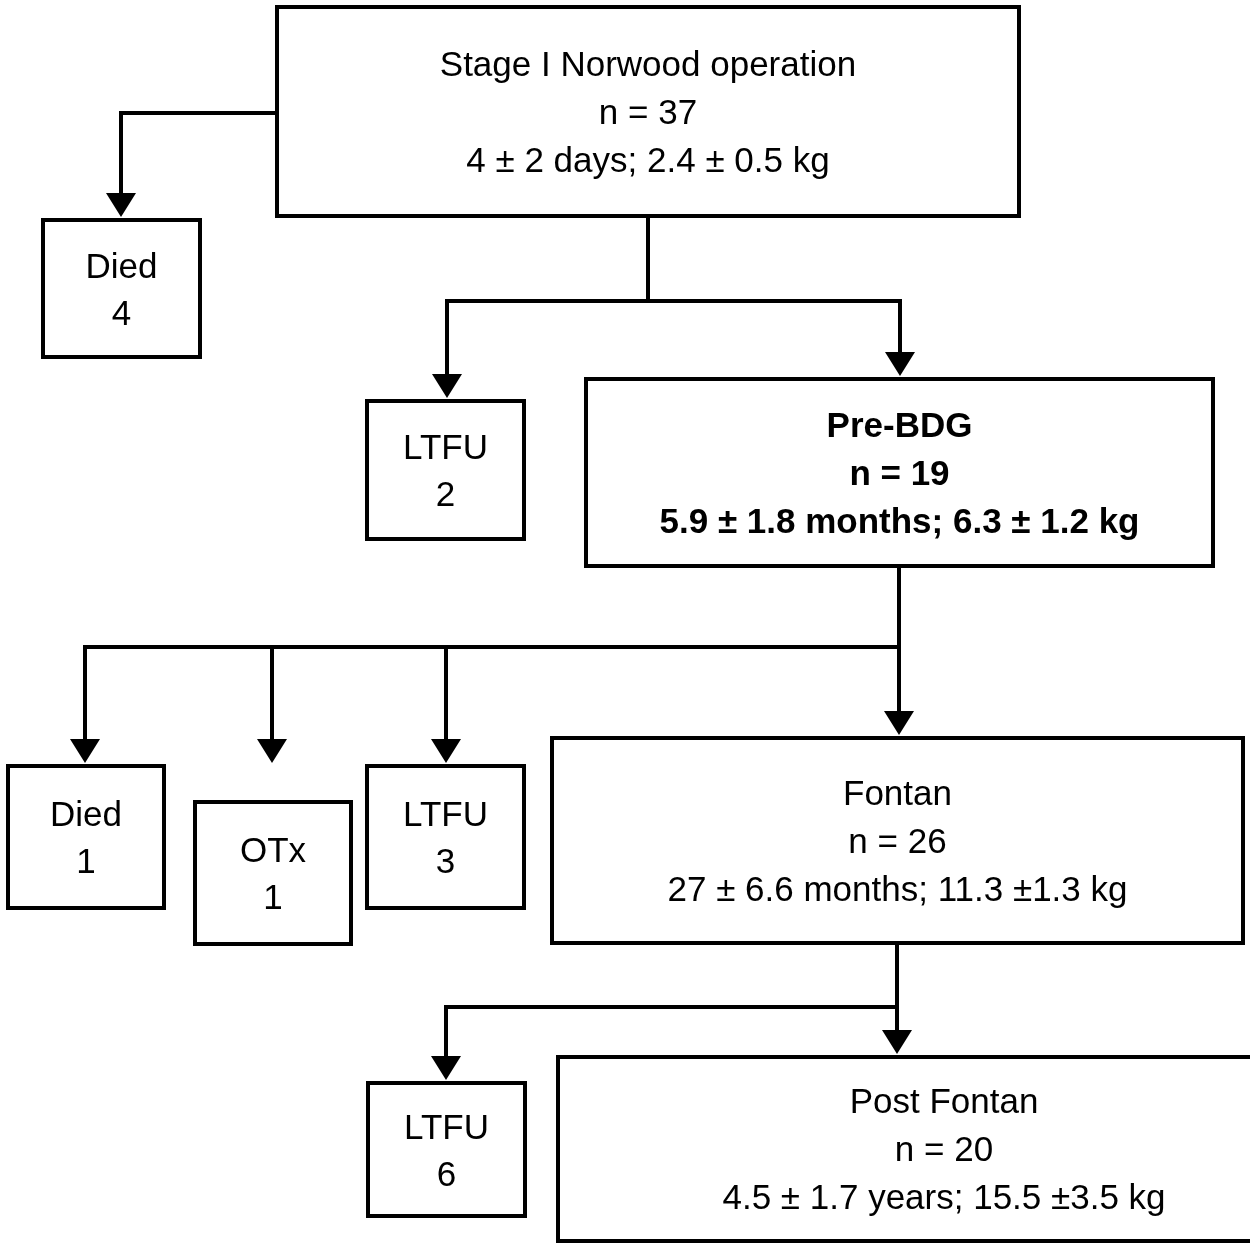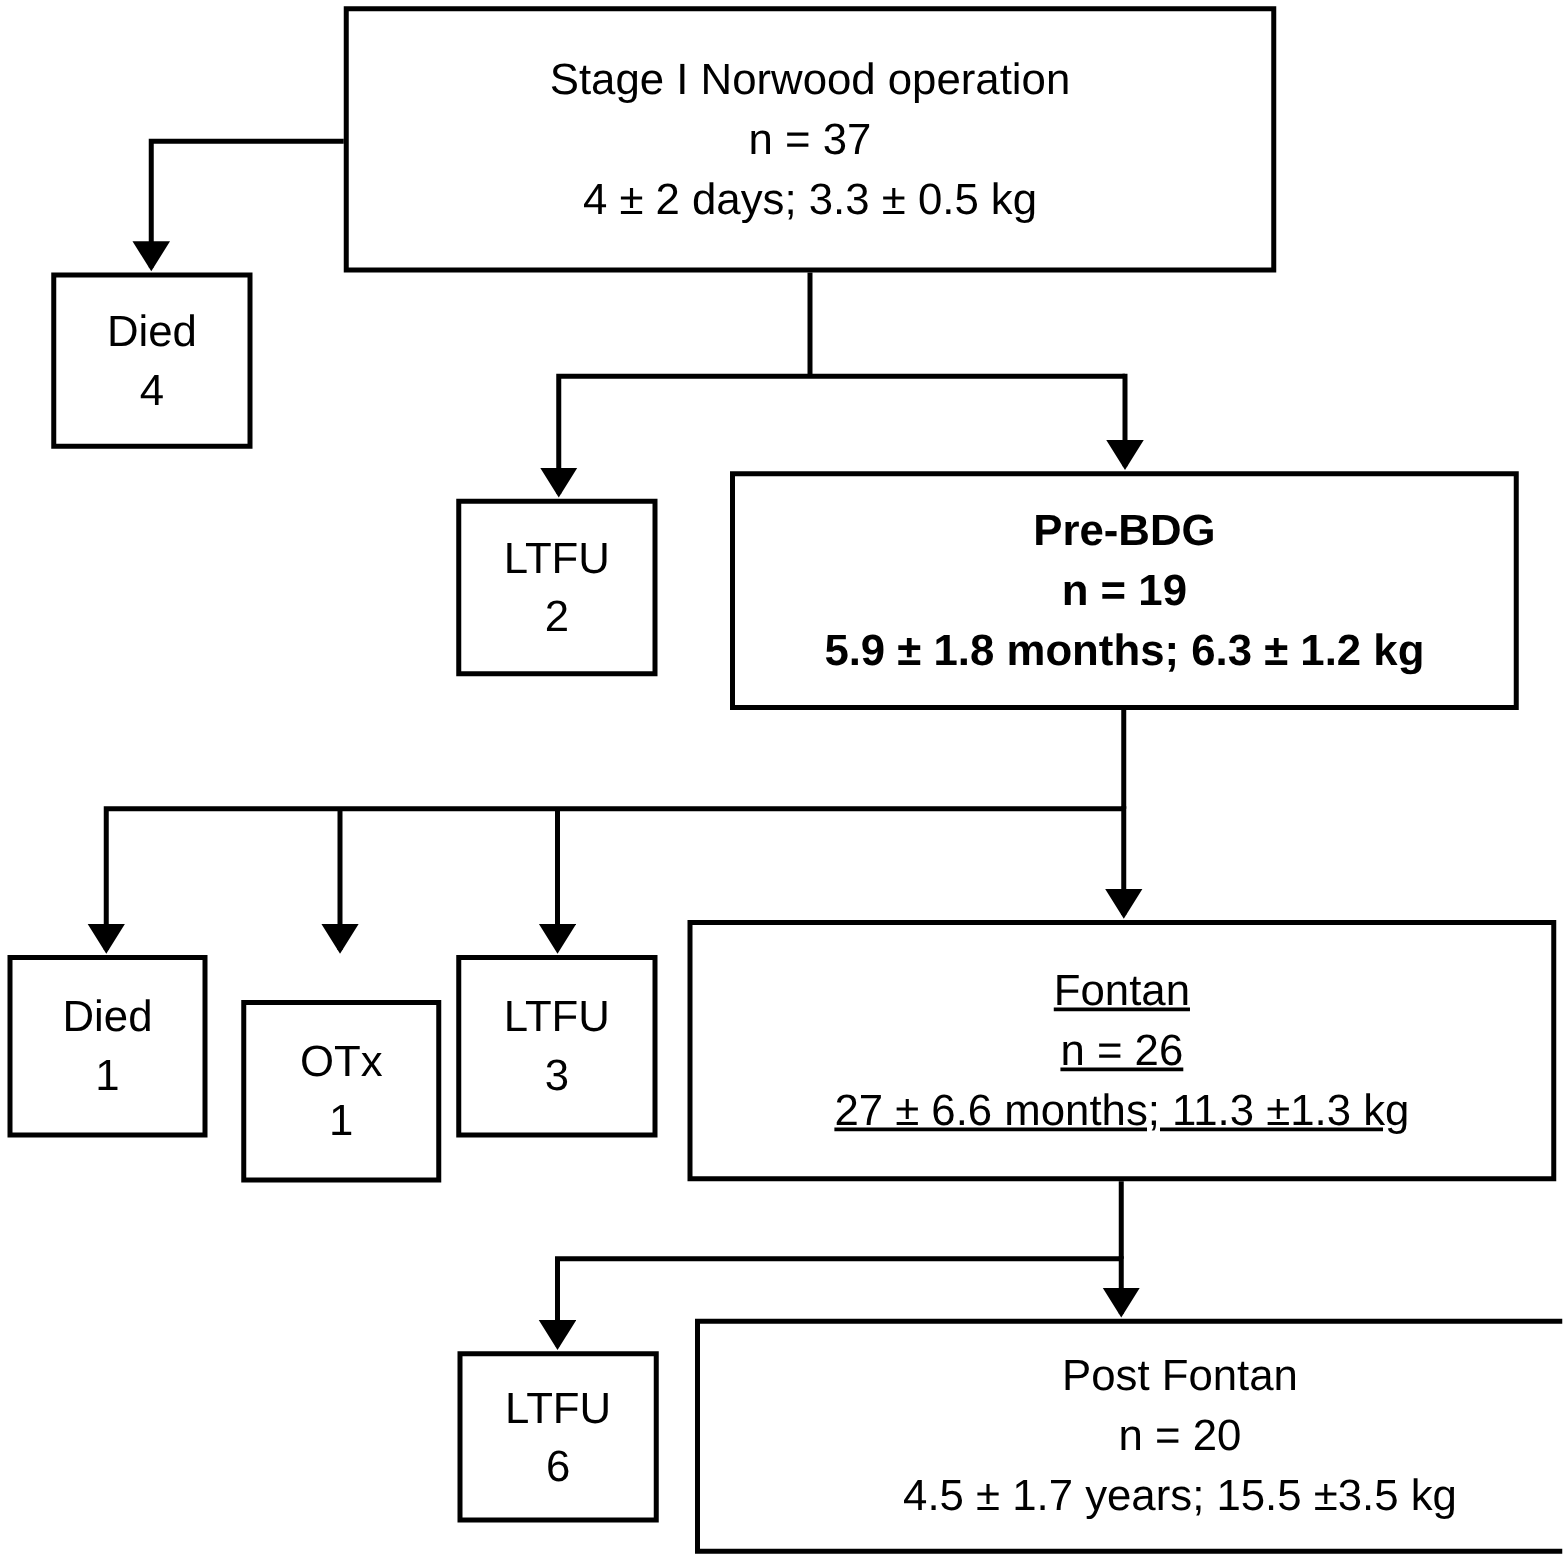--- a/index.html
+++ b/index.html
@@ -41,21 +41,21 @@
     line-height: 47px;
   }
   
   #node-stage1      { left: 275px; top: 5px;    width: 746px; height: 213px; }
   #node-died4       { left: 41px;  top: 218px;  width: 161px; height: 141px; }
   #node-ltfu2       { left: 365px; top: 399px;  width: 161px; height: 142px; }
   #node-prebdg      { left: 584px; top: 377px;  width: 631px; height: 191px; font-weight: bold; }
   #node-died1       { left: 6px;   top: 764px;  width: 160px; height: 146px; }
   #node-otx1        { left: 193px; top: 764px;  width: 160px; height: 146px; margin-top: 36px; }
   #node-ltfu3       { left: 365px; top: 764px;  width: 161px; height: 146px; }
-  #node-fontan      { left: 550px; top: 736px;  width: 695px; height: 209px; text-decoration: underline; }
+  #node-fontan      { left: 550px; top: 736px;  width: 695px; height: 209px; }
   #node-ltfu6       { left: 366px; top: 1081px; width: 161px; height: 137px; }
   #node-postfontan  { left: 556px; top: 1055px; width: 776px; height: 188px; }
 </style>
 </head>
 <body>
 
 <div id="canvas">
 
   <svg class="connectors" width="1250" height="1247" viewBox="0 0 1250 1247" fill="none" stroke="#000000" stroke-width="4">
     <defs>
@@ -85,21 +85,21 @@
     <path d="M 897 943 L 897 1007"></path>
 
     <path d="M 897 1007 L 446 1007 L 446 1077" marker-end="url(#arrow)"></path>
 
     <path d="M 897 1005 L 897 1051" marker-end="url(#arrow)"></path>
   </svg>
 
   <div class="node node-lg" id="node-stage1">
     <div class="line">Stage I Norwood operation</div>
     <div class="line">n = 37</div>
-    <div class="line">4 ± 2 days; 3.3 ± 0.5 kg</div>
+    <div class="line">4 ± 2 days; 2.4 ± 0.5 kg</div>
   </div>
 
   <div class="node node-sm" id="node-died4">
     <div class="line">Died</div>
     <div class="line">4</div>
   </div>
 
   <div class="node node-sm" id="node-ltfu2">
     <div class="line">LTFU</div>
     <div class="line">2</div>

